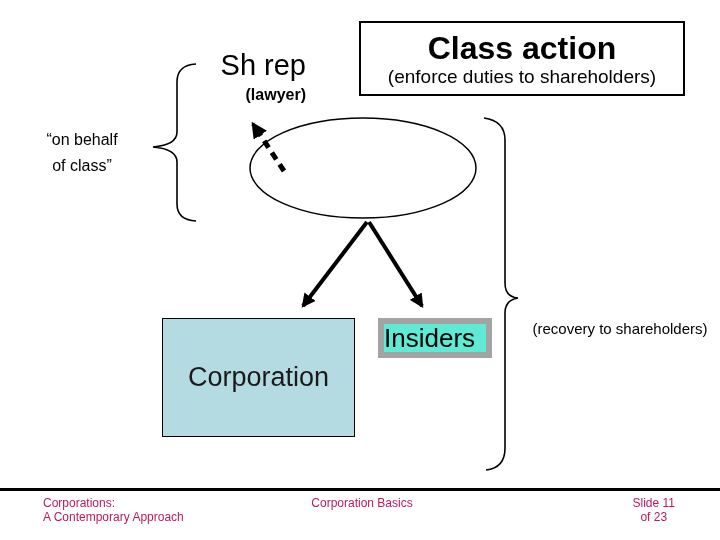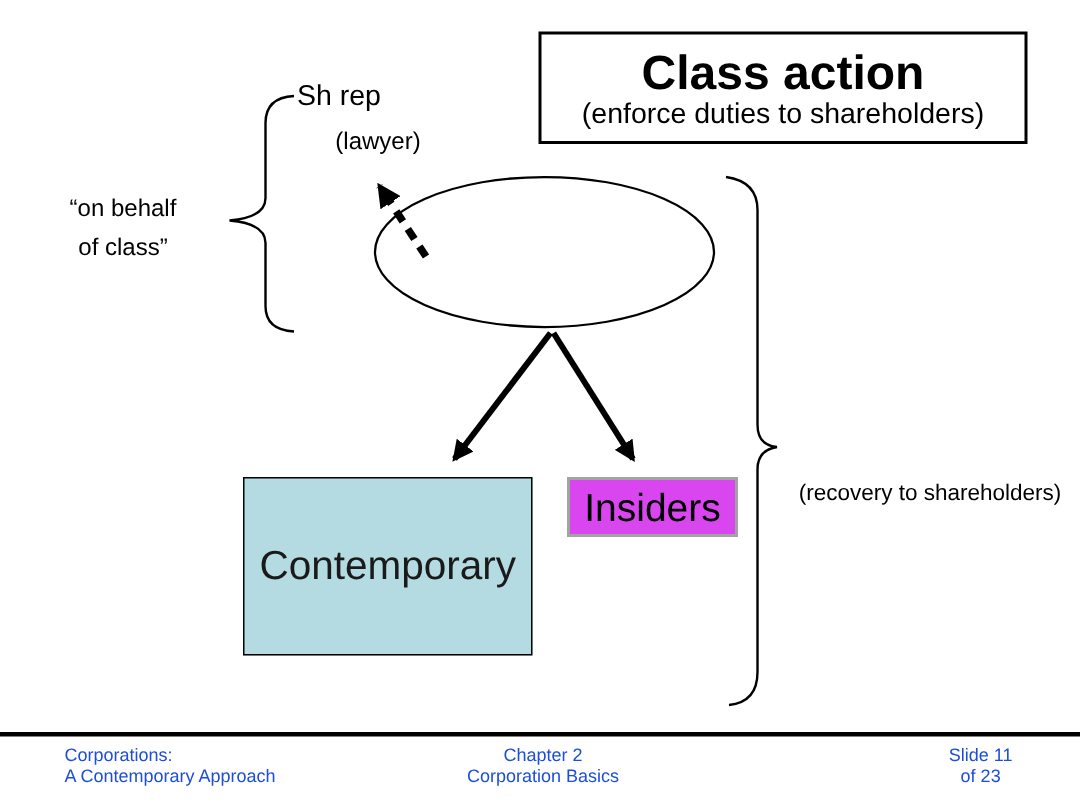--- a/index.html
+++ b/index.html
@@ -32,30 +32,30 @@
     flex-direction: column;
     align-items: center;
     justify-content: center;
   }
   .title-box .main { font-size: 32px; font-weight: bold; line-height: 36px; }
   .title-box .sub  { font-size: 19px; line-height: 22px; }
 
   .sh-rep {
     left: 198px; top: 49px;
     width: 108px;
-    text-align: left;
-    font-size: 19px;
+    text-align: right;
+    font-size: 29px;
     line-height: 32px;
   }
   .lawyer {
     left: 198px; top: 86px;
     width: 108px;
-    text-align: center;
+    text-align: right;
     font-size: 16px;
-    font-weight: normal;
+    font-weight: bold;
     line-height: 18px;
   }
   .on-behalf {
     left: 16px; top: 127px;
     width: 132px;
     text-align: center;
     font-size: 16px;
     line-height: 26px;
   }
   .ellipse-text {
@@ -77,26 +77,25 @@
     align-items: center;
     justify-content: center;
     font-size: 27px;
     color: #1a1a1a;
   }
   .insiders-box {
     position: absolute;
     left: 378px; top: 318px;
     width: 114px; height: 40px;
     box-sizing: border-box;
-    border: 2px solid #a3a3a3;
-    background: #d946ef;
+    border: 6px solid #a3a3a3;
+    background: #5eead4;
     z-index: 2;
     display: flex;
     align-items: center;
-    justify-content: center;
     font-size: 26px;
   }
   .violation {
     left: 540px; top: 255px;
     width: 160px;
     text-align: center;
     font-size: 23px;
     line-height: 30px;
   }
   .recovery {
@@ -110,21 +109,21 @@
     position: absolute;
     left: 0; top: 488px;
     width: 720px; height: 3px;
     background: #000;
     z-index: 2;
   }
   .footer-block {
     top: 496px;
     font-size: 12px;
     line-height: 14px;
-    color: #1d4ed8;
+    color: #be185d;
   }
   .footer-left   { left: 43px;  text-align: left; }
   .footer-center { left: 262px; width: 200px; text-align: center; }
   .footer-right  { right: 45px; text-align: center; }
 </style>
 </head>
 <body>
 
 <div id="slide">
 
@@ -158,38 +157,37 @@
   <div class="txt sh-rep">Sh rep</div>
   <div class="txt lawyer">(lawyer)</div>
 
   <div class="txt on-behalf">
     <div>“on behalf</div>
     <div>of class”</div>
   </div>
 
 
   <div class="corporation-box">
-    <span>Contemporary</span>
+    <span>Corporation</span>
   </div>
 
   <div class="insiders-box">
     <span>Insiders</span>
   </div>
 
   <div class="txt violation">
   </div>
   <div class="txt recovery">(recovery to shareholders)</div>
 
   <div class="footer-divider"></div>
   <div class="txt footer-block footer-left">
     <div>Corporations:</div>
     <div>A Contemporary Approach</div>
   </div>
   <div class="txt footer-block footer-center">
-    <div>Chapter 2</div>
     <div>Corporation Basics</div>
   </div>
   <div class="txt footer-block footer-right">
     <div>Slide 11</div>
     <div>of 23</div>
   </div>
 
 </div>
 
 </body></html>

